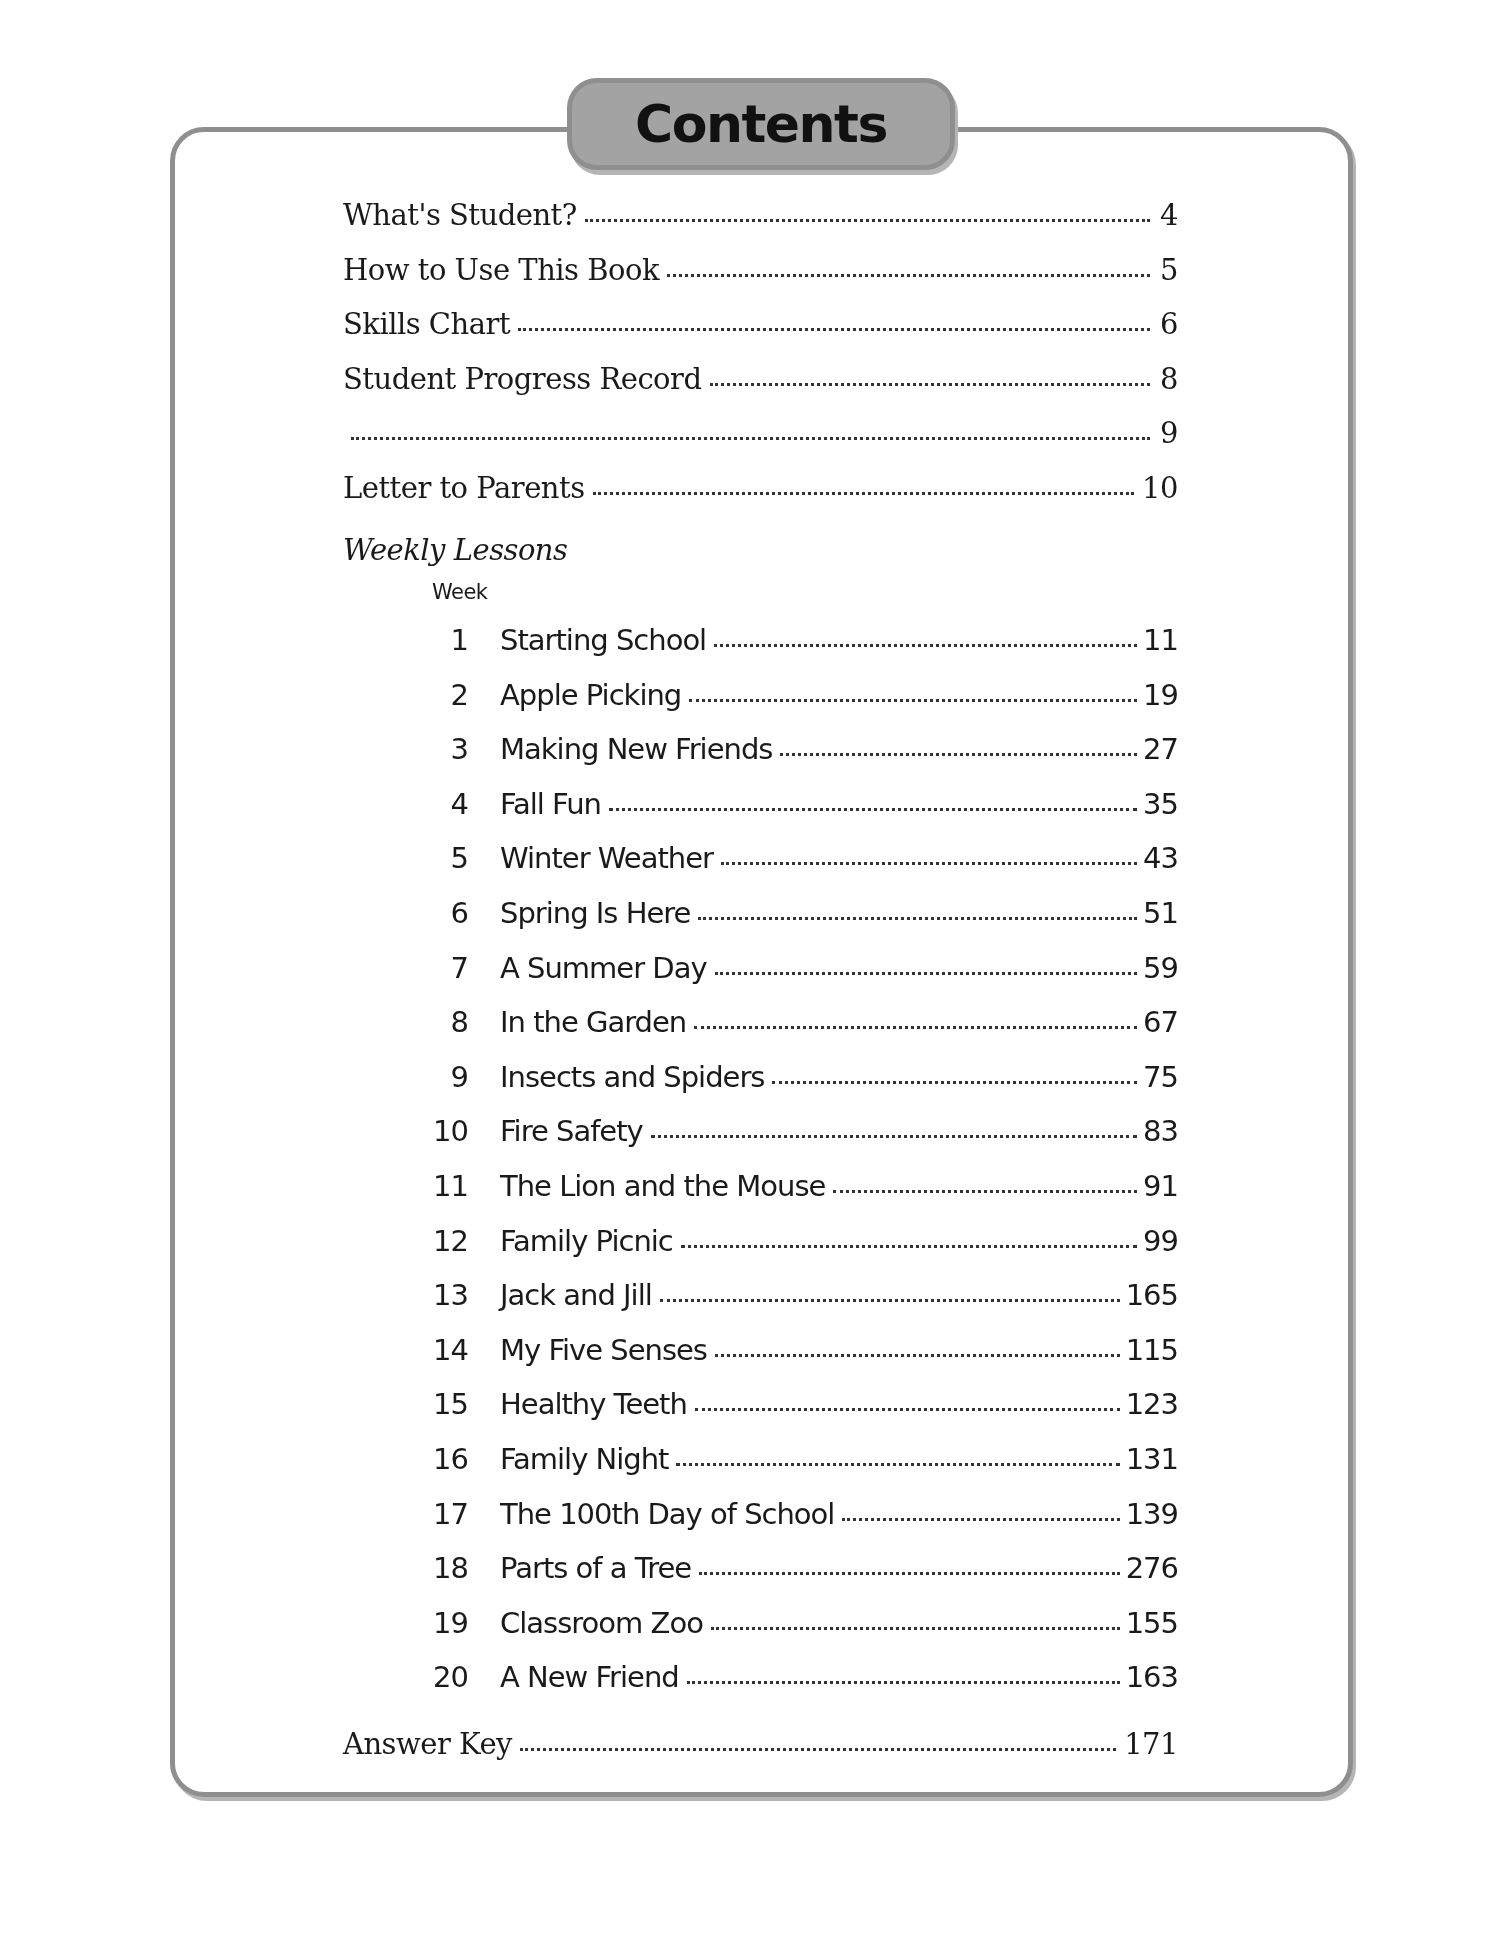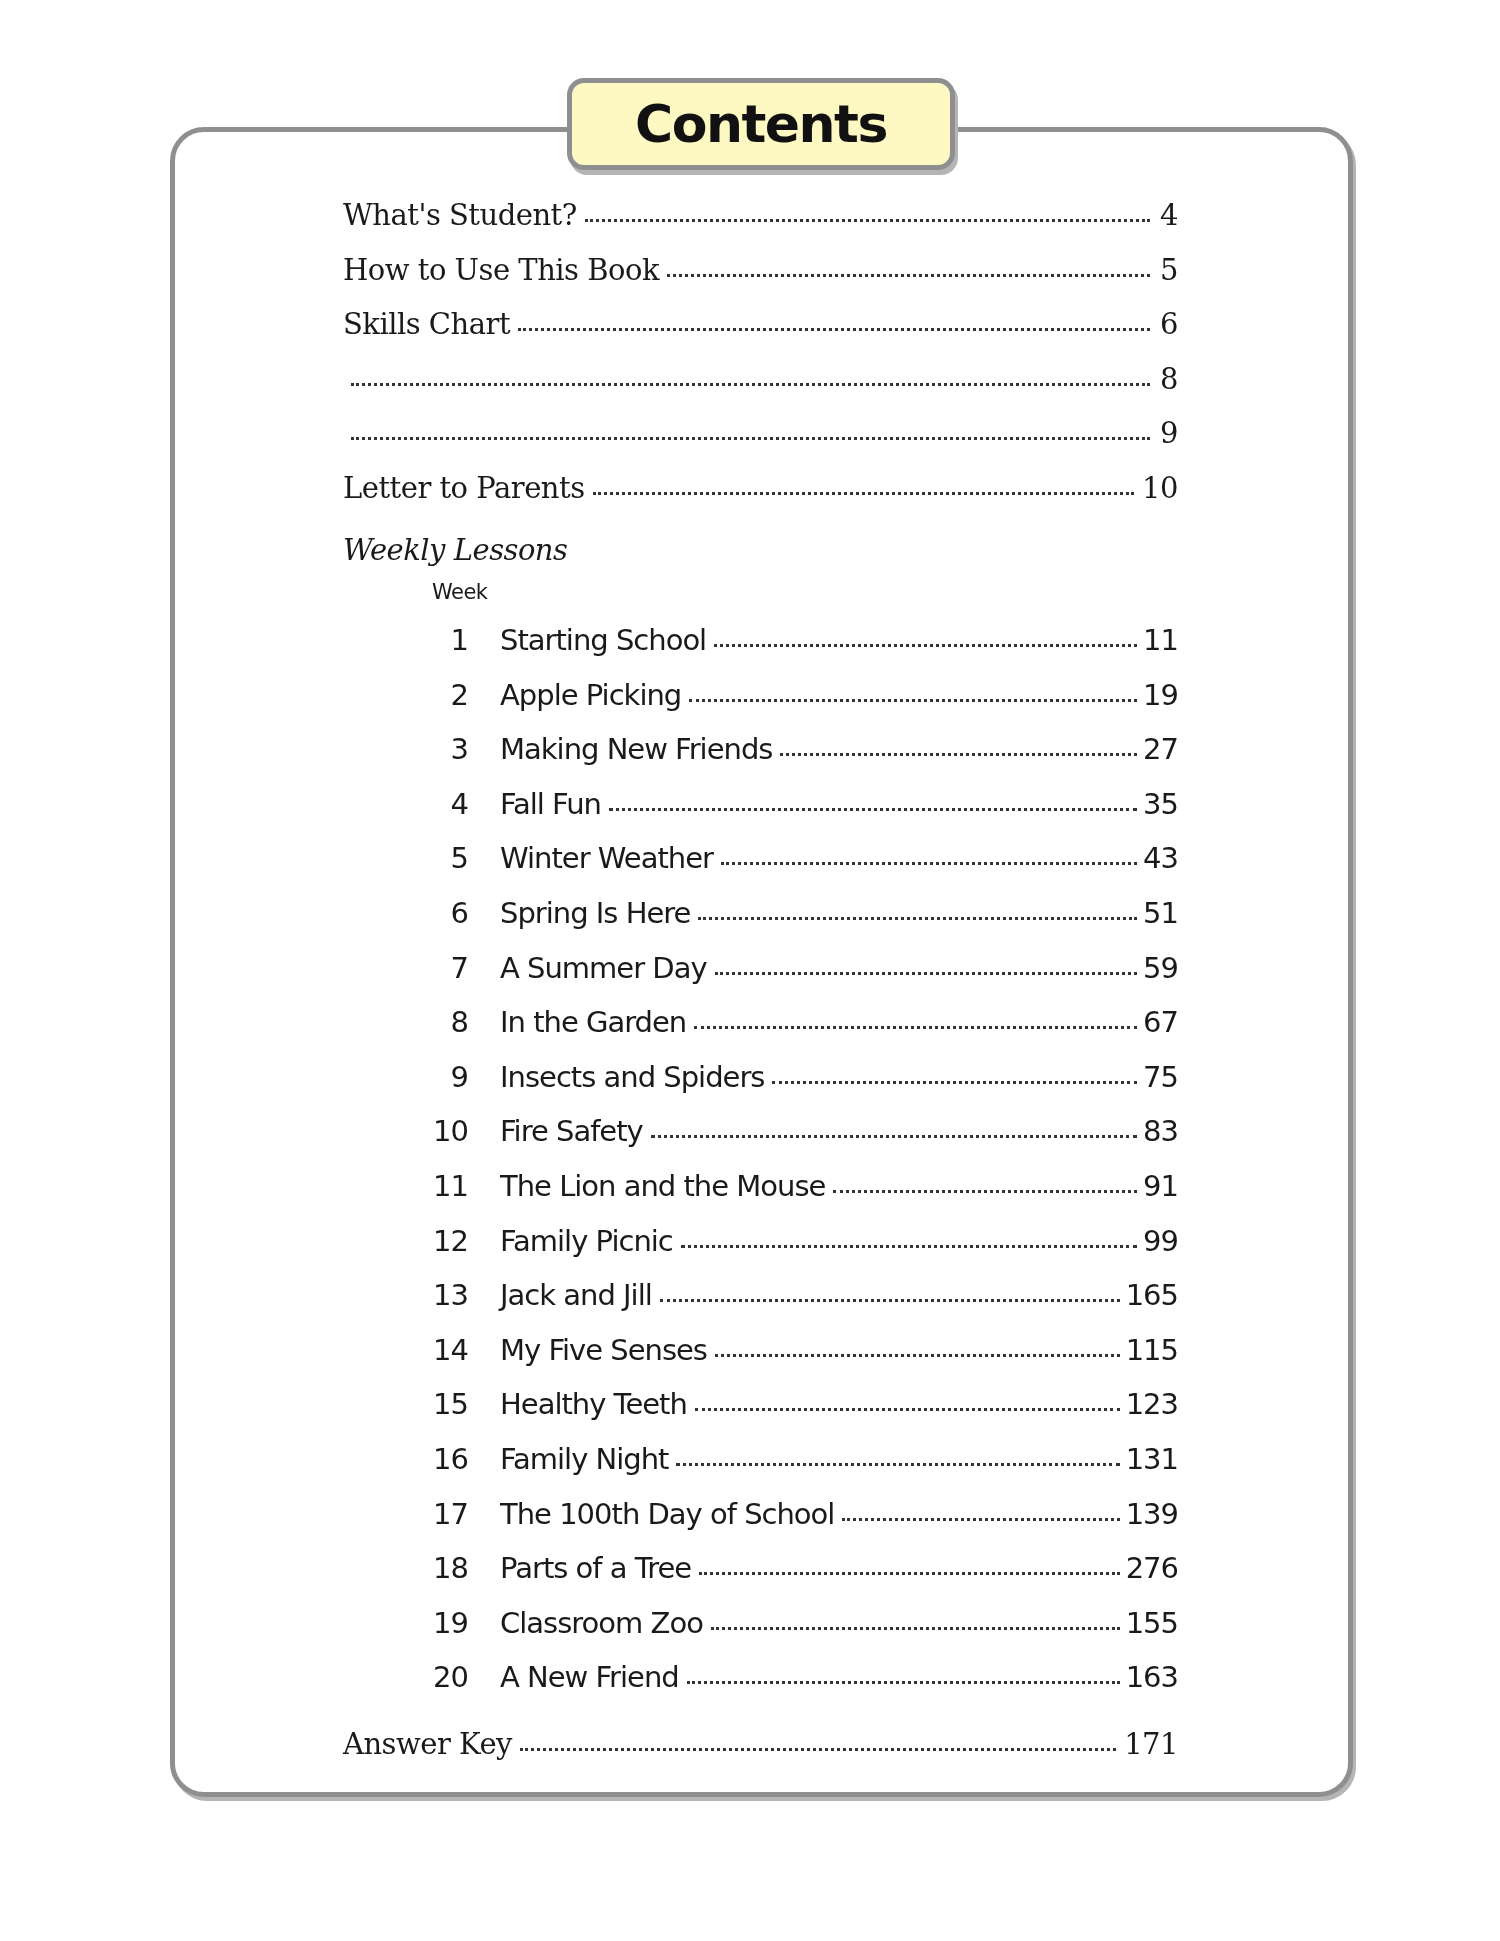--- a/index.html
+++ b/index.html
@@ -5,22 +5,22 @@
   html, body { margin:0; padding:0; background:#ffffff; }
   body { width:1500px; height:1941px; position:relative; overflow:hidden; }
   .frame {
     position:absolute; left:170px; top:127px; width:1183px; height:1670px;
     border:5px solid #8f8f8f; border-radius:34px; box-sizing:border-box;
     box-shadow: 3px 4px 0 #b5b5b5;
     background:#fff;
   }
   .title-pill {
     position:absolute; left:567px; top:78px; width:388px; height:92px;
-    border:5px solid #8f8f8f; border-radius:17px; box-sizing:border-box;
-    background:#fef9c3; box-shadow: 3px 5px 0 #b5b5b5;
+    border:5px solid #8f8f8f; border-radius:30px; box-sizing:border-box;
+    background:#a3a3a3; box-shadow: 3px 5px 0 #b5b5b5;
     display:flex; align-items:center; justify-content:center;
   }
   .title-pill span {
     font-family:"DejaVu Sans", sans-serif; font-weight:bold; font-size:52px;
     color:#111; letter-spacing:-1.5px;
   }
   .row {
     position:absolute; left:343px; width:835px; height:44px;
     display:flex; align-items:flex-end; color:#1a1a1a;
   }
@@ -70,20 +70,21 @@
   <span class="label">How to Use This Book</span>
   <span class="dots"></span>
   <span class="page">5</span>
 </div>
 <div class="row serif" style="top:297px">
   <span class="label">Skills Chart</span>
   <span class="dots"></span>
   <span class="page">6</span>
 </div>
 <div class="row serif" style="top:352px">
+  <span class="label">Student Progress Record</span>
   <span class="dots"></span>
   <span class="page">8</span>
 </div>
 <div class="row serif" style="top:406px">
   <span class="dots"></span>
   <span class="page">9</span>
 </div>
 <div class="row serif" style="top:461px">
   <span class="label">Letter to Parents</span>
   <span class="dots"></span>

